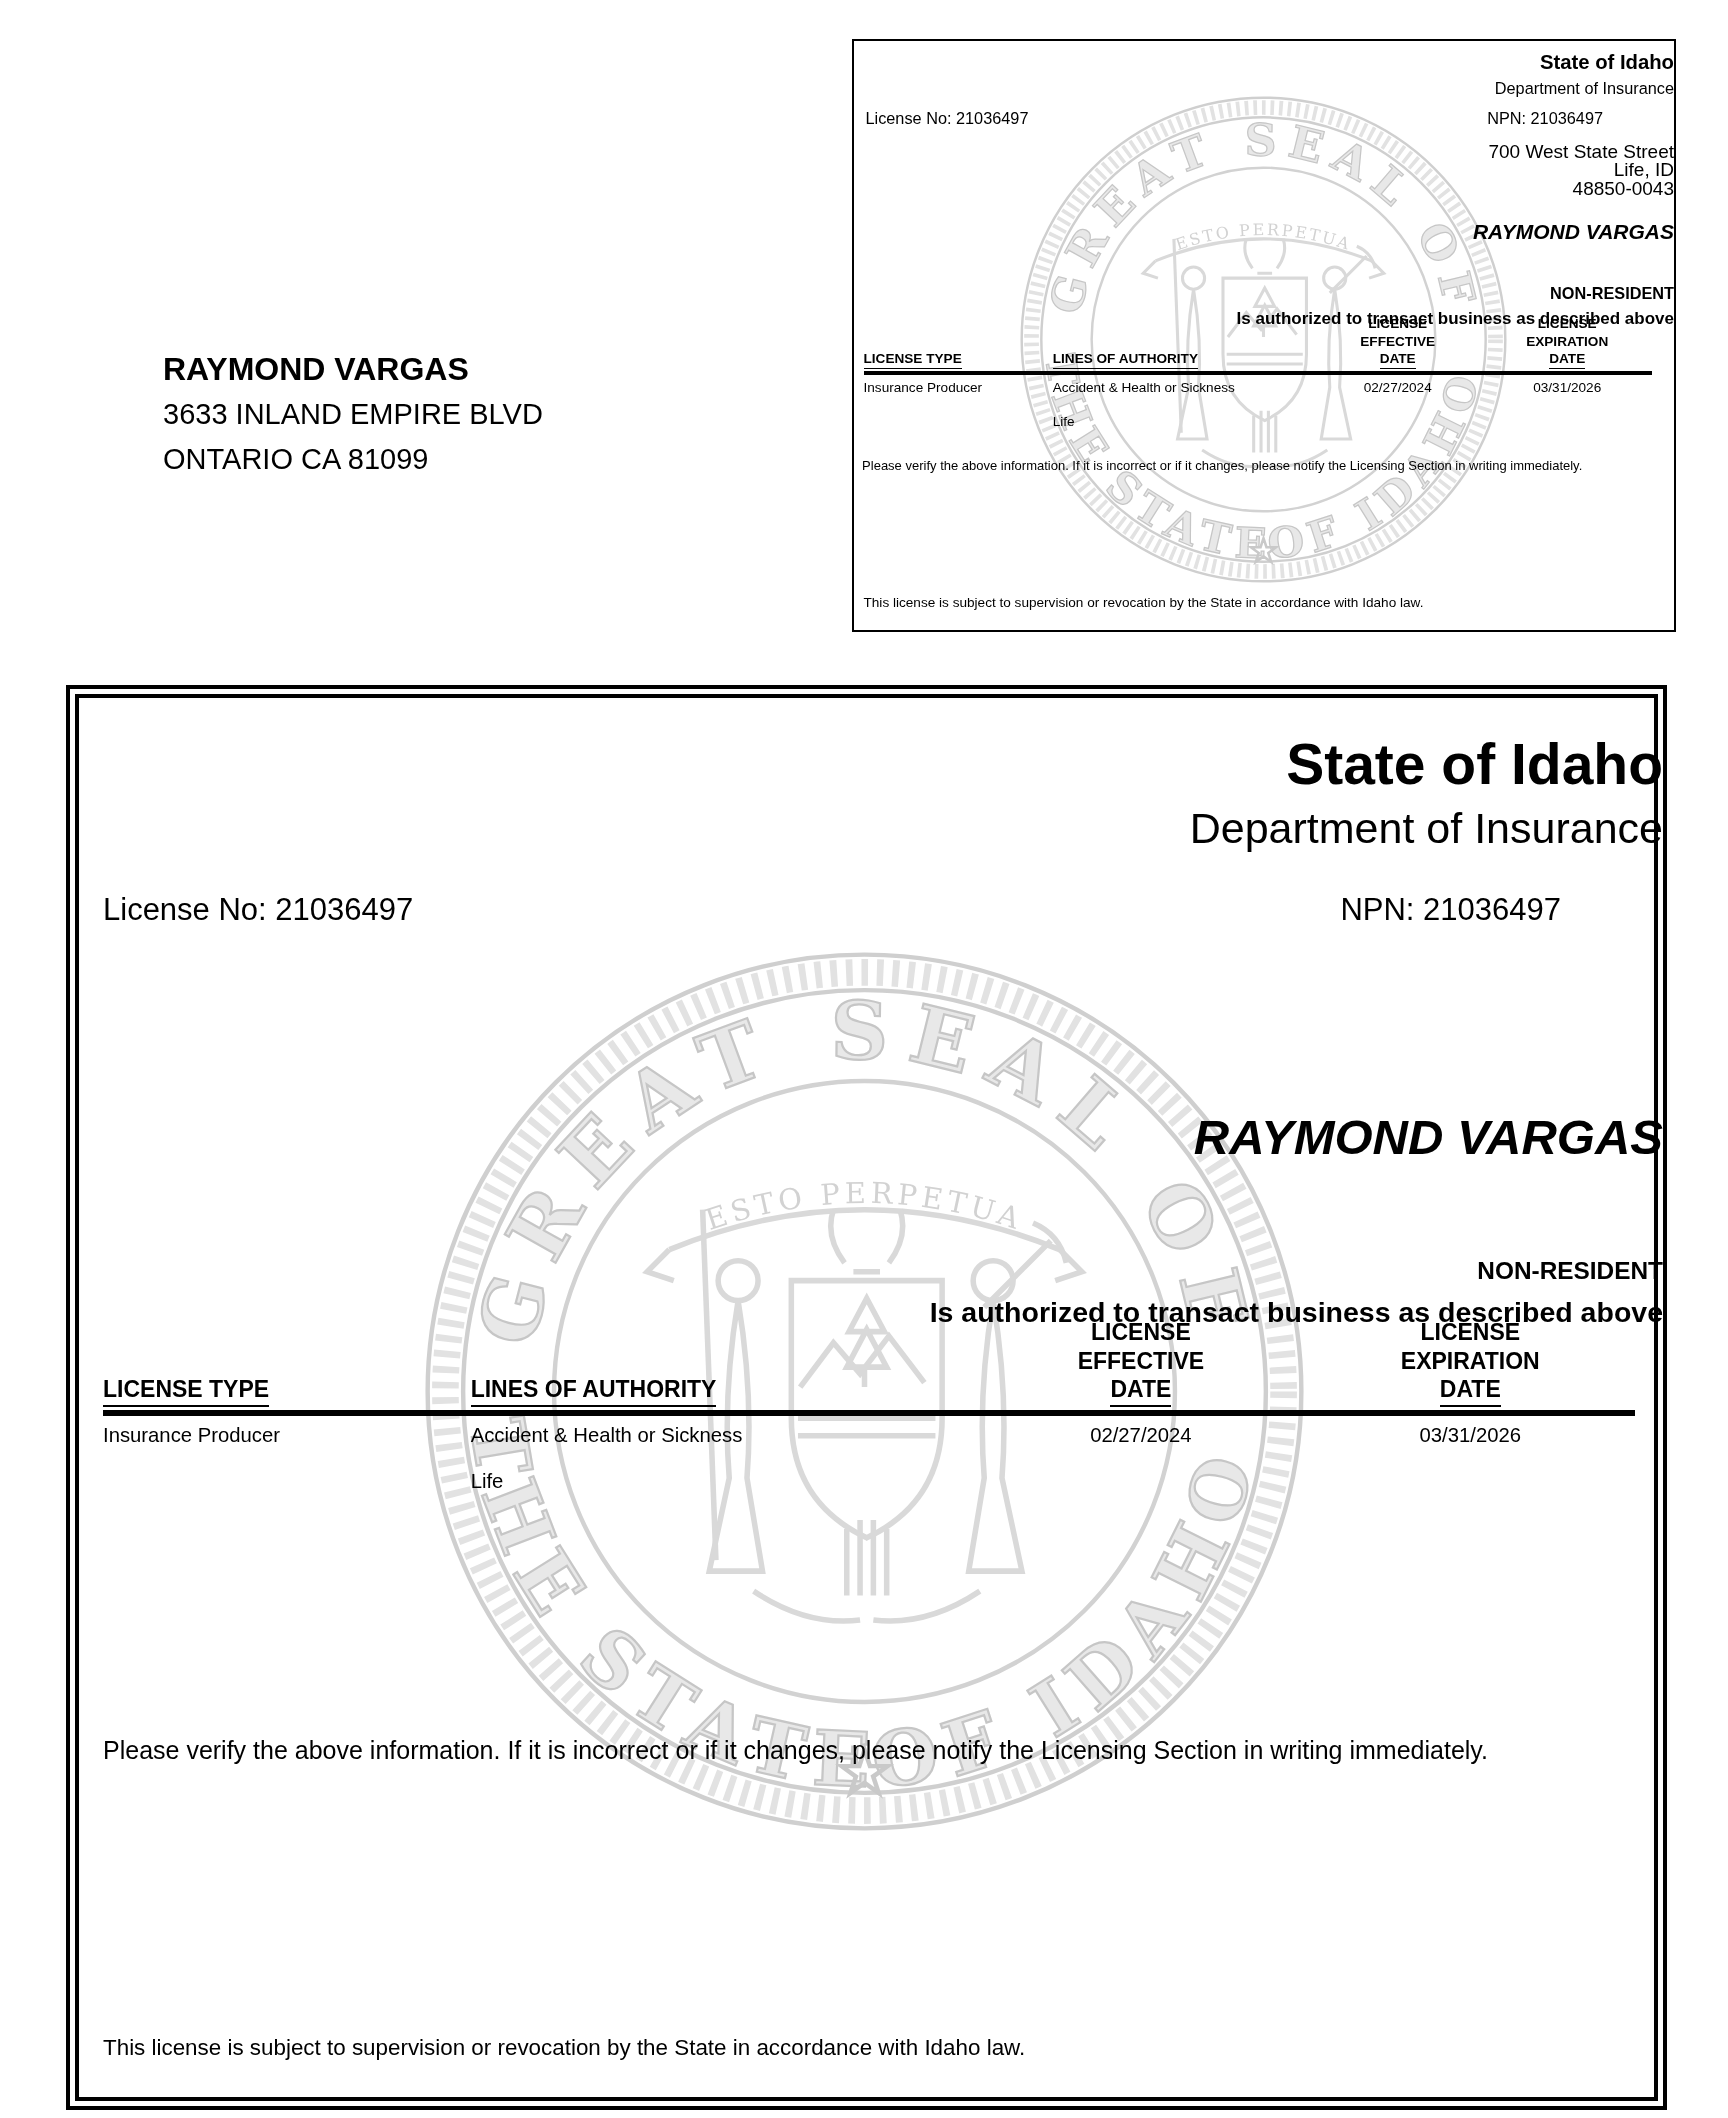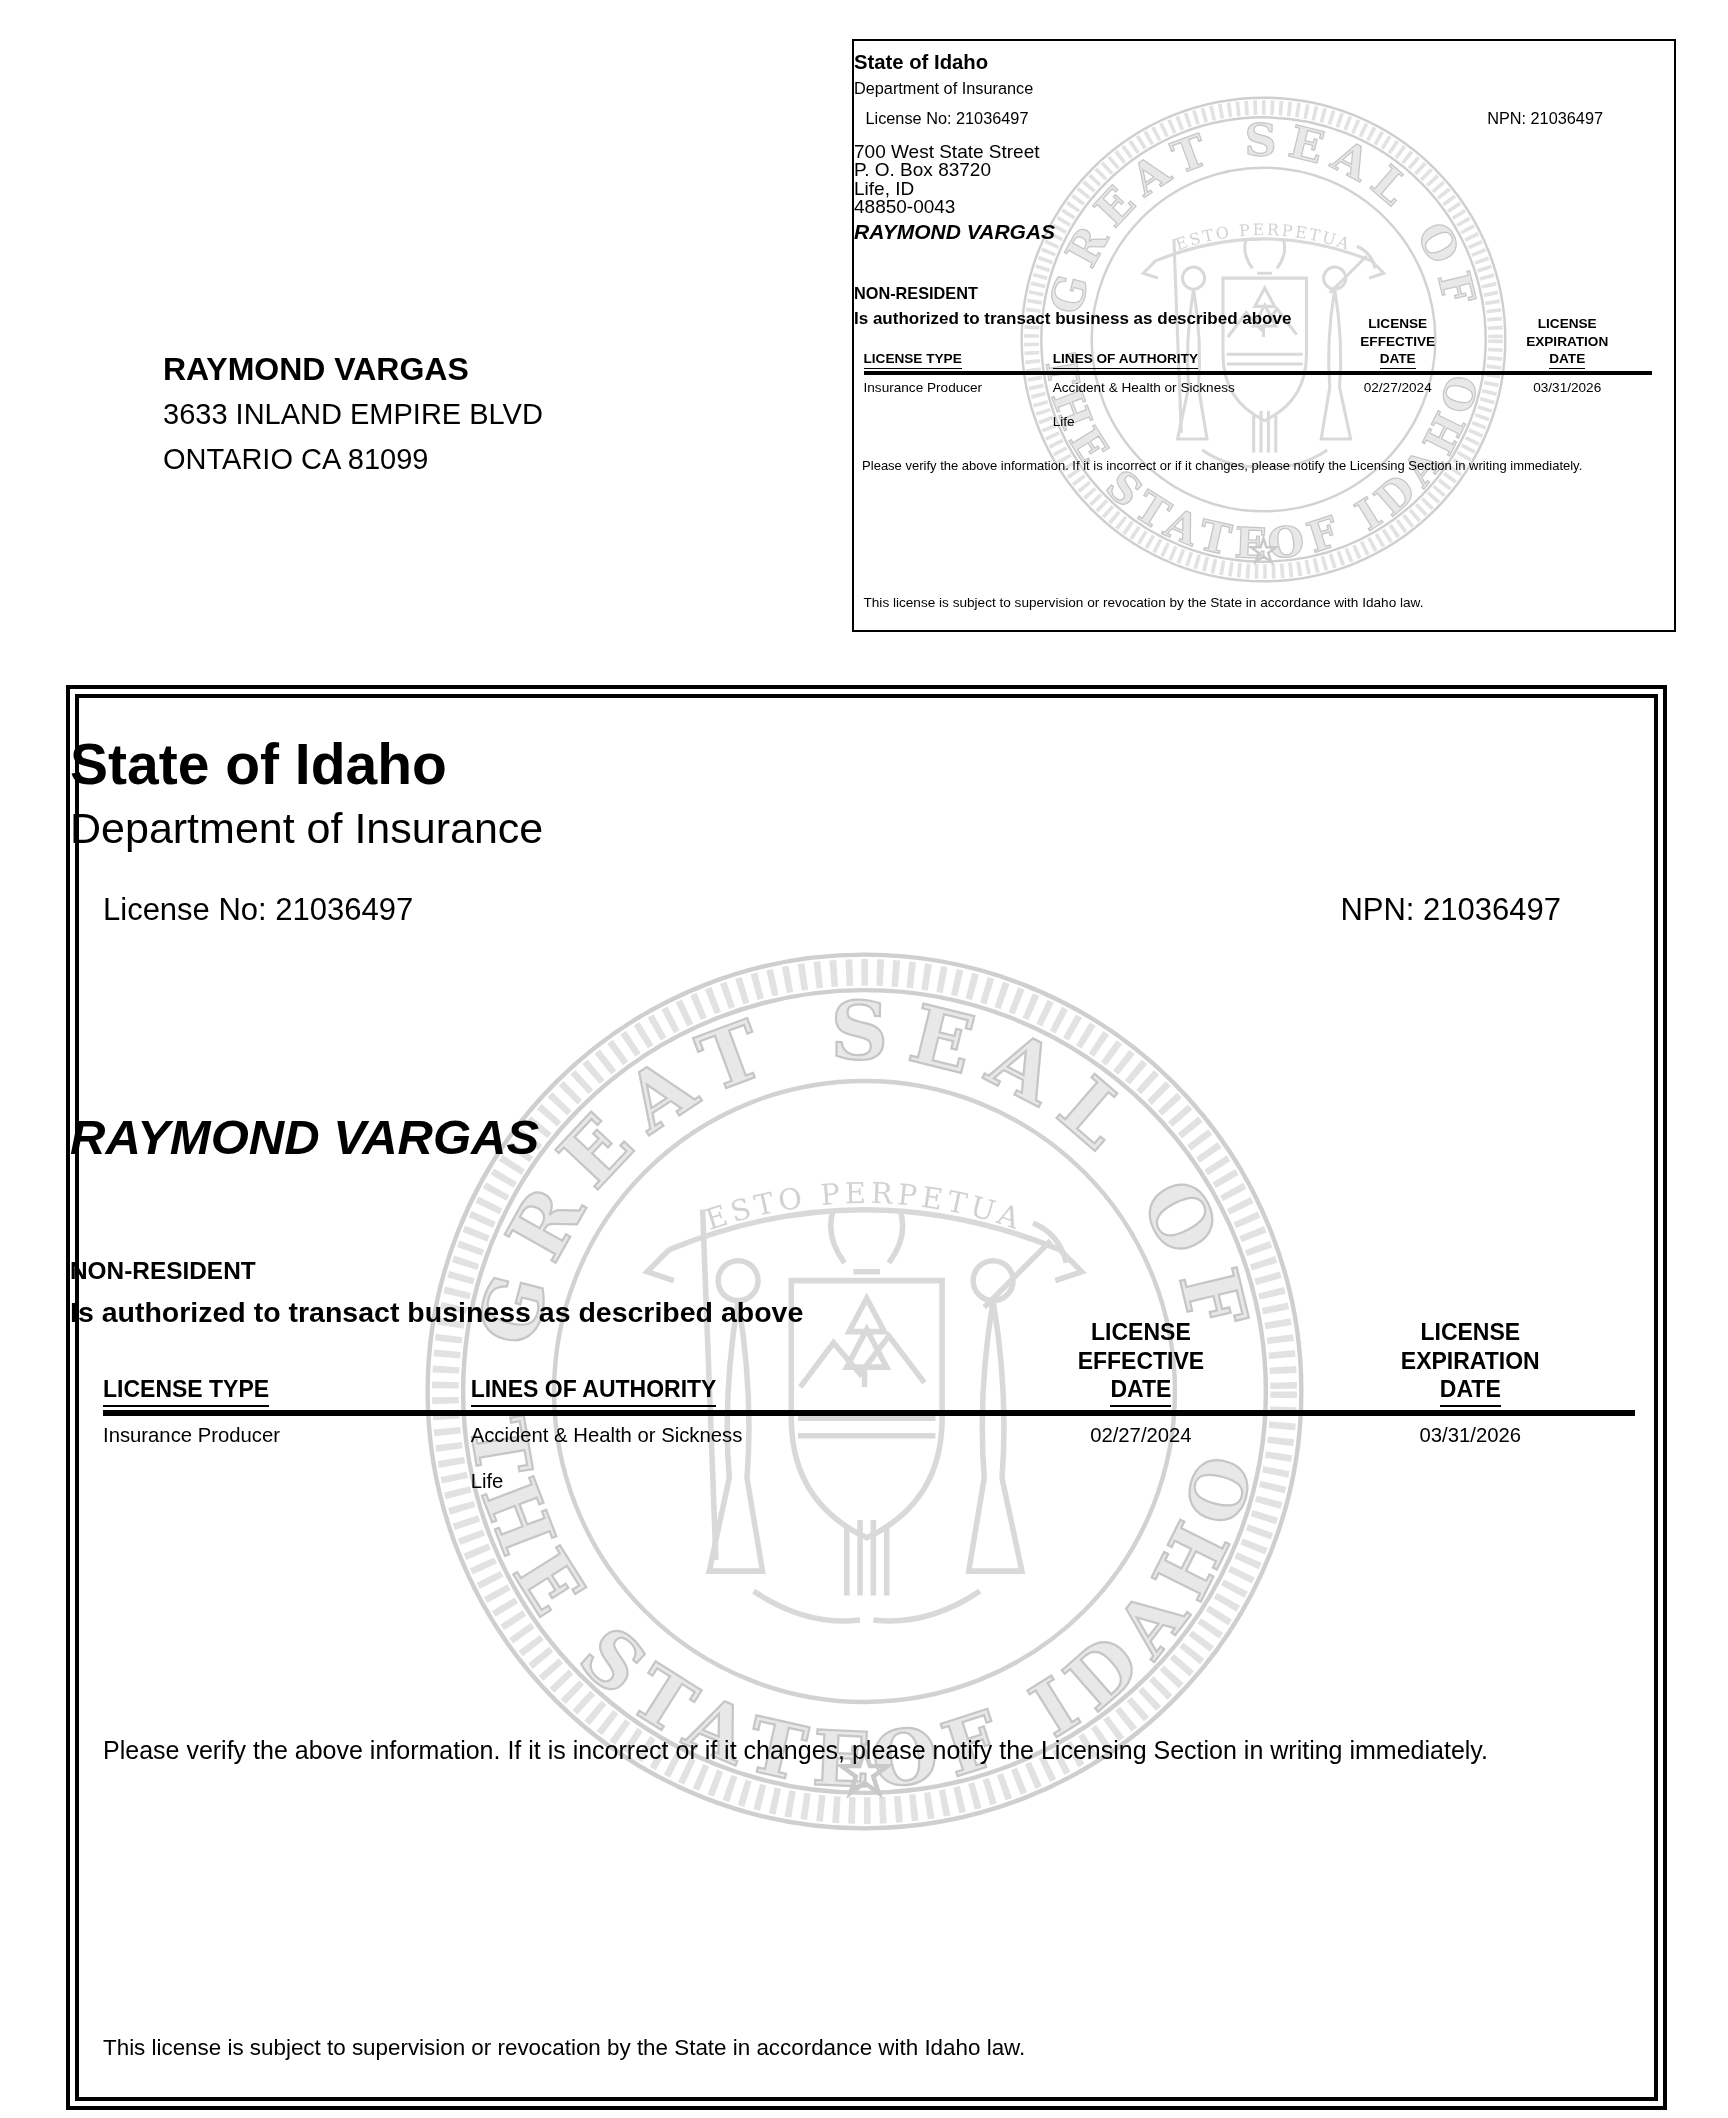--- a/index.html
+++ b/index.html
@@ -2,21 +2,21 @@
 <html style="font-size:11px"><head>
 <meta charset="utf-8">
 <style>
   * { margin:0; padding:0; box-sizing:border-box; }
   html,body { background:#ffffff; }
   body {
     width:1729px; height:2119px; position:relative;
     font-family:"Liberation Sans","DejaVu Sans",sans-serif;
     color:#000;
   }
-  .center { text-align:left; }
+  .center { text-align:right; }
 
   
   .address-block { position:absolute; left:163px; top:347px; line-height:45px; }
   .addr-name { font-weight:700; font-size:32px; }
   .addr-line { font-size:29px; }
 
   
   .card {
     position:absolute; left:852px; top:39px; width:824px; height:593px;
     border:2px solid #000; background:#fff; overflow:hidden;
@@ -142,21 +142,20 @@
     </svg>
 
   <div class="abs center card-title">State of Idaho</div>
   <div class="abs center card-dept">Department of Insurance</div>
   <div class="abs card-licrow">
     <span class="lic">License No: 21036497</span>
     <span class="npn">NPN: 21036497</span>
   </div>
   <div class="abs center card-addr">
     <div>700 West State Street</div>
-    <div>P. O. Box 83720</div>
     <div>Life, ID</div>
     <div>48850-0043</div>
   </div>
   <div class="abs center card-name">RAYMOND VARGAS</div>
   <div class="abs center card-nonres">NON-RESIDENT</div>
   <div class="abs center card-auth">Is authorized to transact business as described above</div>
 
   <div class="card-table">
     <div class="thead">
       <div class="col-lt"><span class="u">LICENSE TYPE</span></div>

